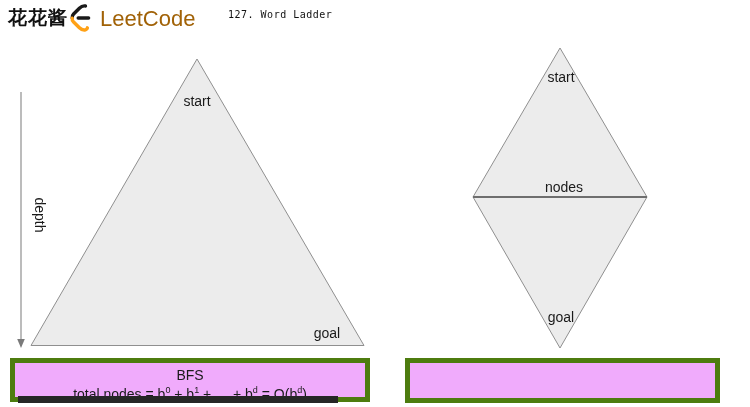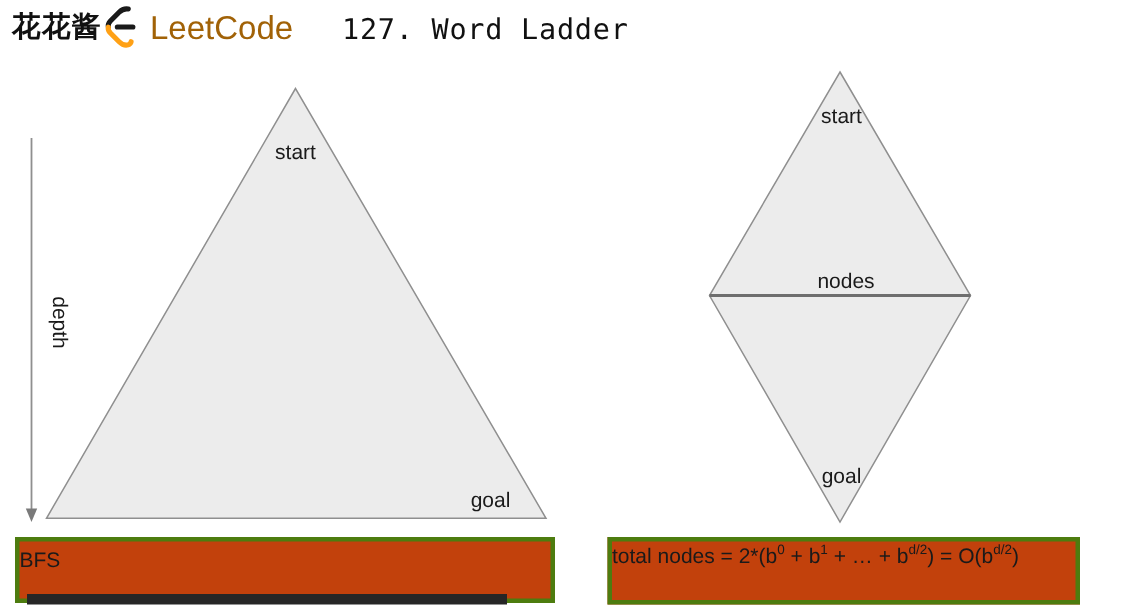--- a/index.html
+++ b/index.html
@@ -12,35 +12,35 @@
     position:absolute;left:8px;top:5px;font-size:19px;font-weight:700;
     letter-spacing:1px;color:#111;
   }
   .logo{position:absolute;left:64px;top:2px;}
   .wordmark{
     position:absolute;left:100px;top:3px;height:32px;line-height:32px;
     font-size:22px;color:#a16207;letter-spacing:0;
   }
   .video-title{
     position:absolute;left:228px;top:9px;
-    font-family:"DejaVu Sans Mono",monospace;font-size:19px;color:#111;
+    font-family:"DejaVu Sans Mono",monospace;font-size:10px;color:#111;
     letter-spacing:0.5px;
   }
   
   .canvas{position:absolute;left:0;top:0;pointer-events:none;}
   
   .lbl{
     position:absolute;font-size:14px;color:#1a1a1a;white-space:nowrap;
     transform:translate(-50%,-50%);
   }
   .lbl.rot{transform:translate(-50%,-50%) rotate(90deg);}
   
   .sumbox{
-    position:absolute;box-sizing:border-box;border:3px solid #4d7c0f;
-    background:#c2410c;text-align:left;
+    position:absolute;box-sizing:border-box;border:5px solid #4d7c0f;
+    background:#f0abfc;text-align:center;
   }
   .sumbox .btitle{font-size:14px;line-height:19px;padding-top:3px;}
   .sumbox .bformula{font-size:14px;line-height:19px;}
   .sumbox sup{font-size:9px;line-height:0;}
   #bfs-box{left:10px;top:358px;width:360px;height:44px;}
   #bidi-box{left:405px;top:358px;width:315px;height:45px;}
   
   .underbar{
     position:absolute;left:18px;top:396px;width:320px;height:7px;
     background:#262626;
@@ -76,21 +76,21 @@
   <span class="lbl rot" style="left:40px;top:215px;">depth</span>
   <span class="lbl" style="left:197px;top:101px;">start</span>
   <span class="lbl" style="left:327px;top:333px;">goal</span>
 
   <span class="lbl" style="left:561px;top:77px;">start</span>
   <span class="lbl" style="left:564px;top:187px;">nodes</span>
   <span class="lbl" style="left:561px;top:317px;">goal</span>
 
   <div class="sumbox" id="bfs-box">
     <div class="btitle">BFS</div>
+    <div class="bformula"><span>total nodes = b</span><sup>0</sup><span> + b</span><sup>1</sup><span> + … + b</span><sup>d</sup><span> = O(b</span><sup>d</sup><span>)</span></div>
   </div>
 
   <div class="sumbox" id="bidi-box">
-    <div class="bformula"><span>total nodes = 2*(b</span><sup>0</sup><span> + b</span><sup>1</sup><span> + … + b</span><sup>d/2</sup><span>) = O(b</span><sup>d/2</sup><span>)</span></div>
   </div>
 
   <div class="underbar"></div>
 
 </div>
 
 </body></html>

